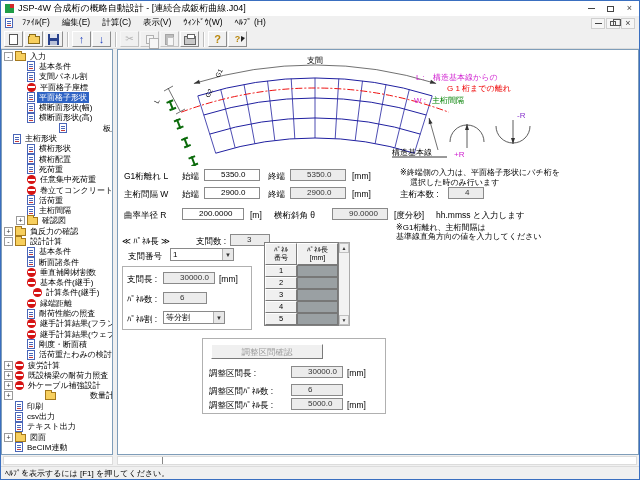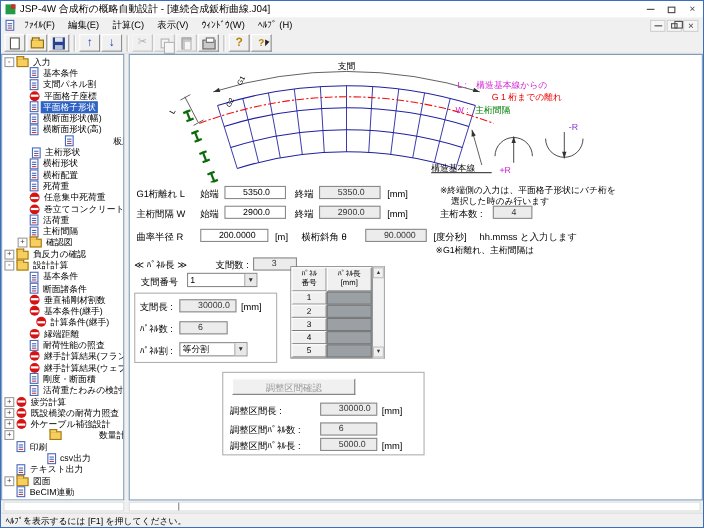--- a/index.html
+++ b/index.html
@@ -212,21 +212,21 @@
         <div class="trow" style="padding-left: 14px;">
           <span class="tglyph none"></span>
           <span class="ticon icon-page"></span>
           <span class="tlabel">横断面形状(高)</span>
         </div>
         <div class="trow" style="padding-left: 14px; gap: 32px;">
           <span class="tglyph none"></span>
           <span class="ticon icon-page"></span>
           <span class="tlabel">板厚逃げ方向</span>
         </div>
-        <div class="trow" style="padding-left: 16px;">
+        <div class="trow" style="padding-left: 0;">
           <span class="tglyph none"></span>
           <span class="ticon icon-page"></span>
           <span class="tlabel">主桁形状</span>
         </div>
         <div class="trow" style="padding-left: 14px;">
           <span class="tglyph none"></span>
           <span class="ticon icon-page"></span>
           <span class="tlabel">横桁形状</span>
         </div>
         <div class="trow" style="padding-left: 14px;">
@@ -347,21 +347,21 @@
         <div class="trow" style="padding-left: 2px; gap: 30px;">
           <span class="tglyph">+</span>
           <span class="ticon icon-folder"></span>
           <span class="tlabel">数量計算</span>
         </div>
         <div class="trow" style="padding-left: 2px;">
           <span class="tglyph none"></span>
           <span class="ticon icon-page"></span>
           <span class="tlabel">印刷</span>
         </div>
-        <div class="trow" style="padding-left: 2px; justify-content: center;">
+        <div class="trow" style="padding-left: 2px;">
           <span class="tglyph none"></span>
           <span class="ticon icon-page"></span>
           <span class="tlabel">csv出力</span>
         </div>
         <div class="trow" style="padding-left: 2px;">
           <span class="tglyph none"></span>
           <span class="ticon icon-page"></span>
           <span class="tlabel">テキスト出力</span>
         </div>
         <div class="trow" style="padding-left: 2px;">
@@ -465,20 +465,21 @@
       <span class="abs fld ro" style="left:330px;top:137px;width:36px">4</span>
 
       <span class="abs" style="left:6px;top:160px">曲率半径 R</span>
       <span class="abs fld" style="left:64px;top:158px;width:62px">200.0000</span>
       <span class="abs" style="left:132px;top:160px">[m]</span>
       <span class="abs" style="left:156px;top:160px">横桁斜角 θ</span>
       <span class="abs fld ro" style="left:214px;top:158px;width:56px">90.0000</span>
       <span class="abs" style="left:276px;top:160px">[度分秒]</span>
       <span class="abs" style="left:318px;top:160px">hh.mmss と入力します</span>
       <span class="note" style="left:278px;top:172px">※G1桁離れ、主桁間隔は</span>
+      <span class="note" style="left:278px;top:181px">基準線直角方向の値を入力してください</span>
 
       <span class="abs" style="left:4px;top:186px">≪ ﾊﾟﾈﾙ長 ≫</span>
       <span class="abs" style="left:78px;top:186px">支間数 :</span>
       <span class="abs fld ro" style="left:112px;top:184px;width:40px">3</span>
       <span class="abs" style="left:10px;top:201px">支間番号</span>
       <span class="abs combo" style="left:52px;top:198px;width:64px">
         <span class="combo-val">1</span>
         <span class="combo-btn">▼</span>
       </span>
 

